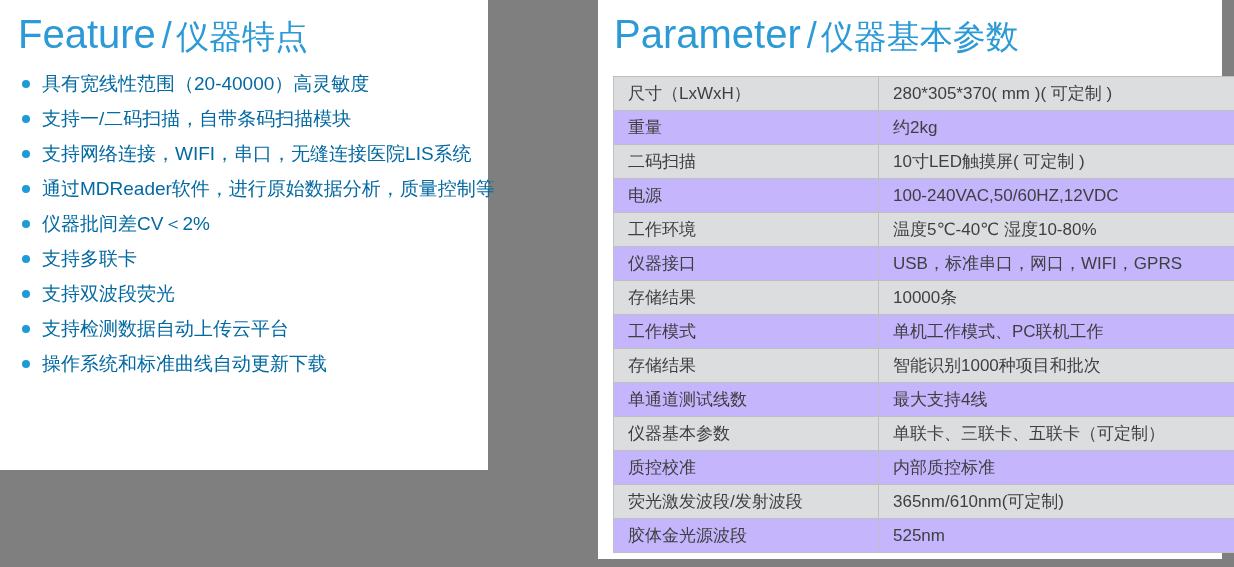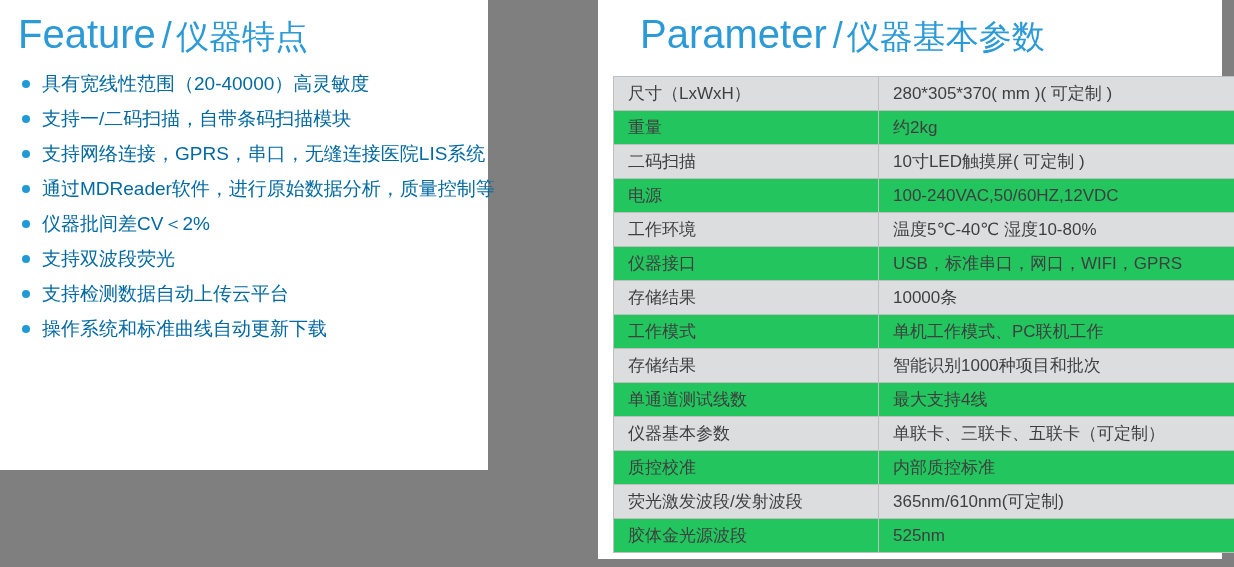--- a/index.html
+++ b/index.html
@@ -78,21 +78,20 @@
     left: 598px;
     top: 0;
     width: 624px;
     height: 559px;
     background: #ffffff;
     box-sizing: border-box;
     padding: 10px 0 0 0;
   }
   #parameter-panel .panel-title {
     padding-left: 16px;
-    margin-left: 26px;
   }
 
   #spec-table {
     margin: 18px 0 0 15px;
     width: 594px;
     border-collapse: collapse;
     border: 1px solid #bfbfbf;
     table-layout: fixed;
   }
   #spec-table td {
@@ -101,36 +100,37 @@
     padding: 0 0 0 14px;
     color: #3f3f3f;
     font-size: 17px;
     vertical-align: middle;
     white-space: nowrap;
     overflow: hidden;
   }
   #spec-table td.c-name { width: 250px; }
   #spec-table td.c-value { width: 344px; }
   #spec-table tr.shaded td { background: #dcdddf; }
-  #spec-table tr.plain  td { background: #22c55e; }
+  #spec-table tr.plain  td { background: #c4b5fd; }
 </style>
 </head>
 <body>
 
 <section id="feature-panel">
   <h1 class="panel-title">
     <span class="title-en">Feature</span><span class="title-sep">/</span><span class="title-cn">仪器特点</span>
   </h1>
 
   <ul id="feature-list">
     <li><span class="bullet"></span><span>具有宽线性范围（20-40000）高灵敏度</span></li>
     <li><span class="bullet"></span><span>支持一/二码扫描，自带条码扫描模块</span></li>
-    <li><span class="bullet"></span><span>支持网络连接，GPRS，串口，无缝连接医院LIS系统</span></li>
+    <li><span class="bullet"></span><span>支持网络连接，WIFI，串口，无缝连接医院LIS系统</span></li>
     <li><span class="bullet"></span><span>通过MDReader软件，进行原始数据分析，质量控制等</span></li>
     <li><span class="bullet"></span><span>仪器批间差CV＜2%</span></li>
+    <li><span class="bullet"></span><span>支持多联卡</span></li>
     <li><span class="bullet"></span><span>支持双波段荧光</span></li>
     <li><span class="bullet"></span><span>支持检测数据自动上传云平台</span></li>
     <li><span class="bullet"></span><span>操作系统和标准曲线自动更新下载</span></li>
   </ul>
 </section>
 
 <section id="parameter-panel">
   <h1 class="panel-title">
     <span class="title-en">Parameter</span><span class="title-sep">/</span><span class="title-cn">仪器基本参数</span>
   </h1>

